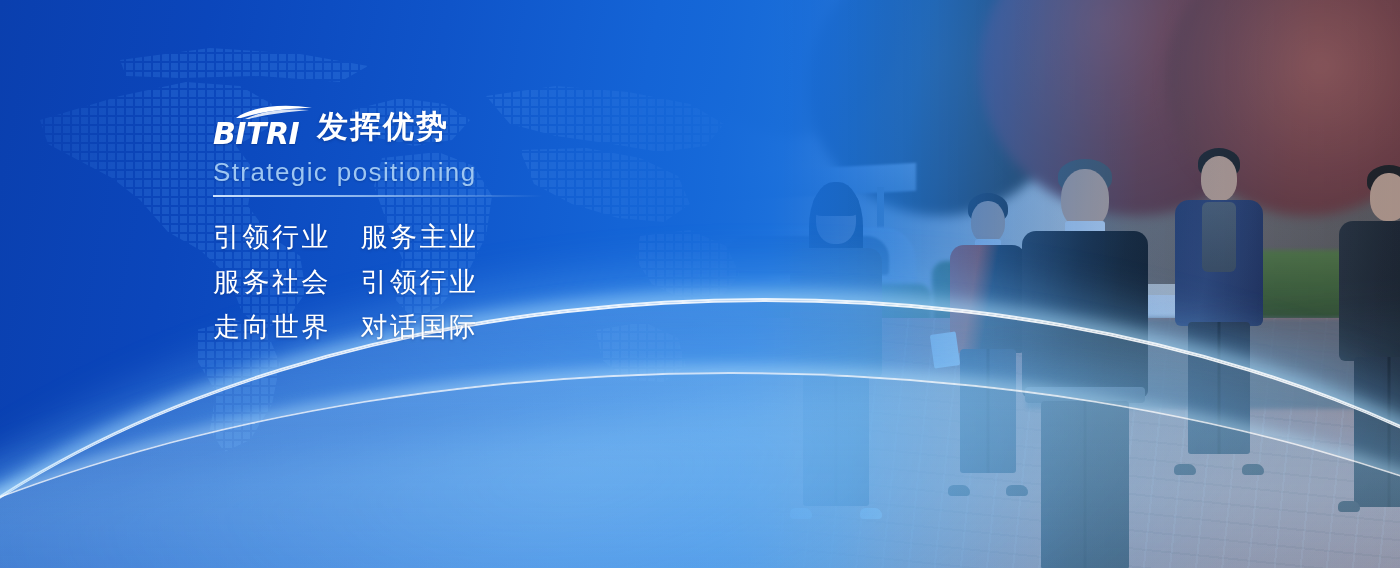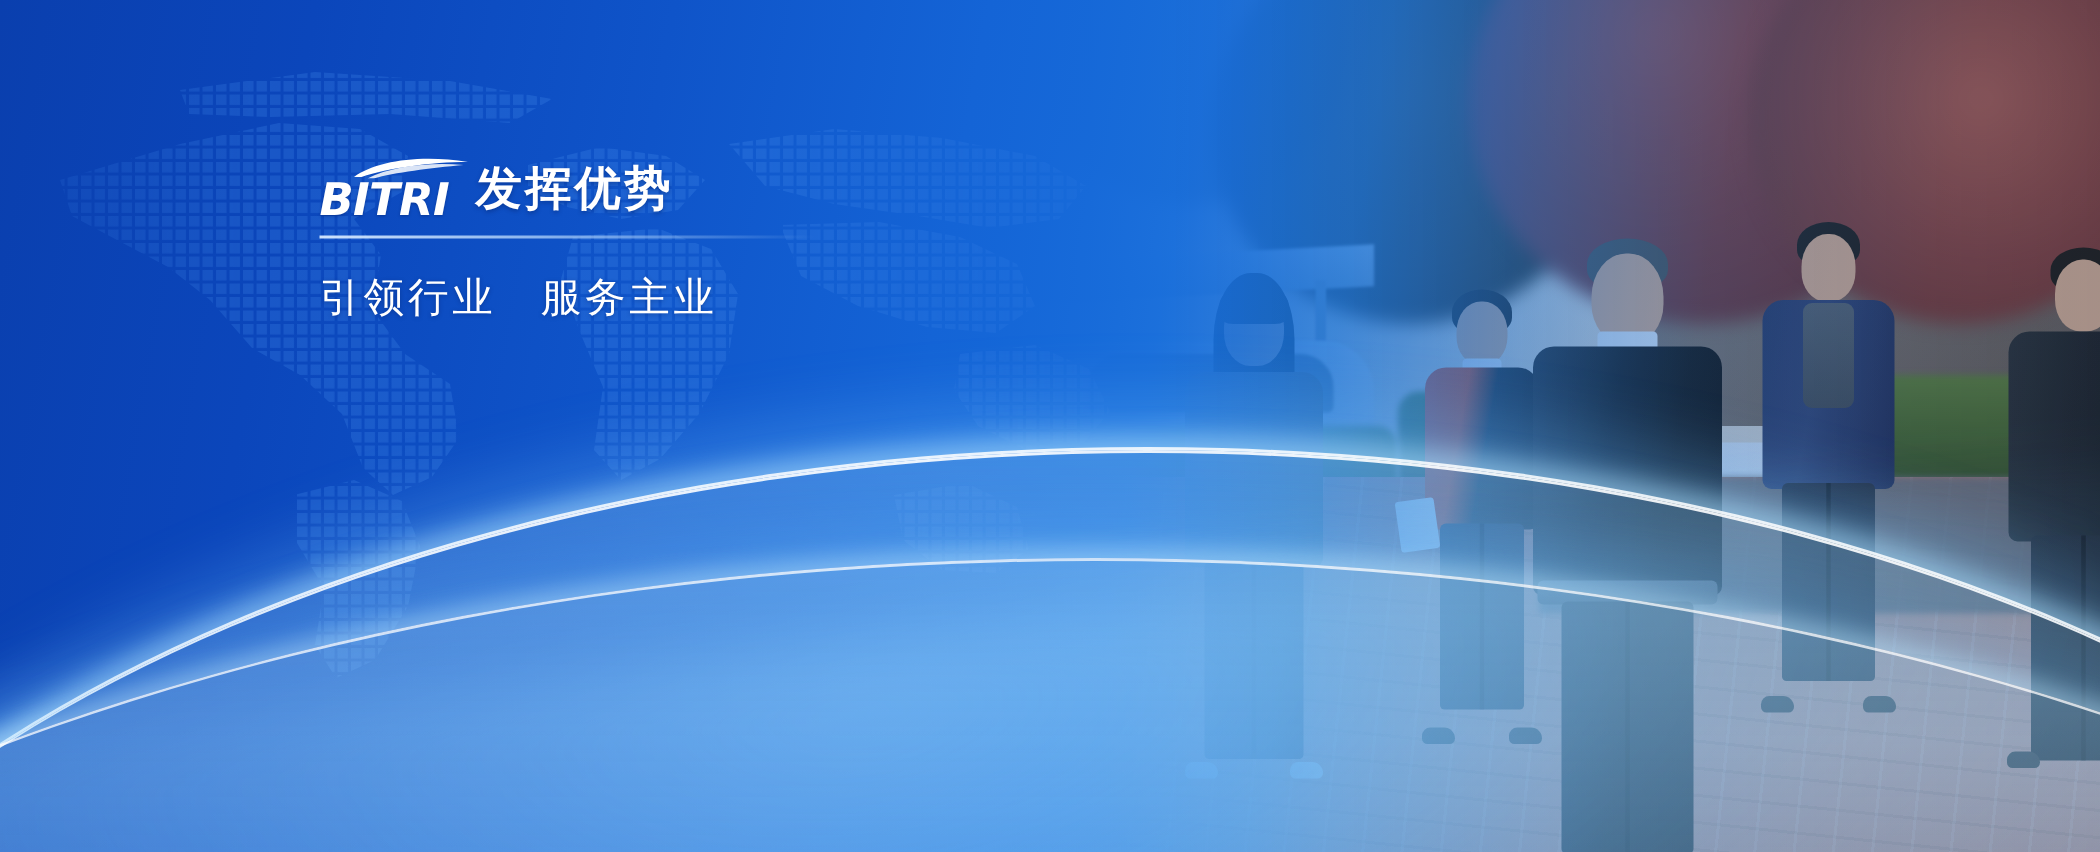--- a/index.html
+++ b/index.html
@@ -415,21 +415,24 @@
           <svg viewBox="0 0 78 15" aria-hidden="true">
             <path d="M1 14 C16 3, 46 -1, 77 4 C52 4, 24 8, 6 14 Z" fill="#ffffff"></path>
             <path d="M10 15 C26 7, 50 4, 74 6 C52 8, 28 11, 14 15 Z" fill="#ffffff" opacity="0.85"></path>
           </svg>
         </div>
         <div class="logo-text">BITRI</div>
       </div>
       <div class="headline-cn">发挥优势</div>
     </div>
 
+    <div class="subtitle">Strategic positioning</div>
     <div class="divider"></div>
 
     <div class="slogans">
       <div class="slogan-line">引领行业　服务主业</div>
+      <div class="slogan-line">服务社会　引领行业</div>
+      <div class="slogan-line">走向世界　对话国际</div>
     </div>
 
   </div>
 
 </div>
 
 </body></html>

